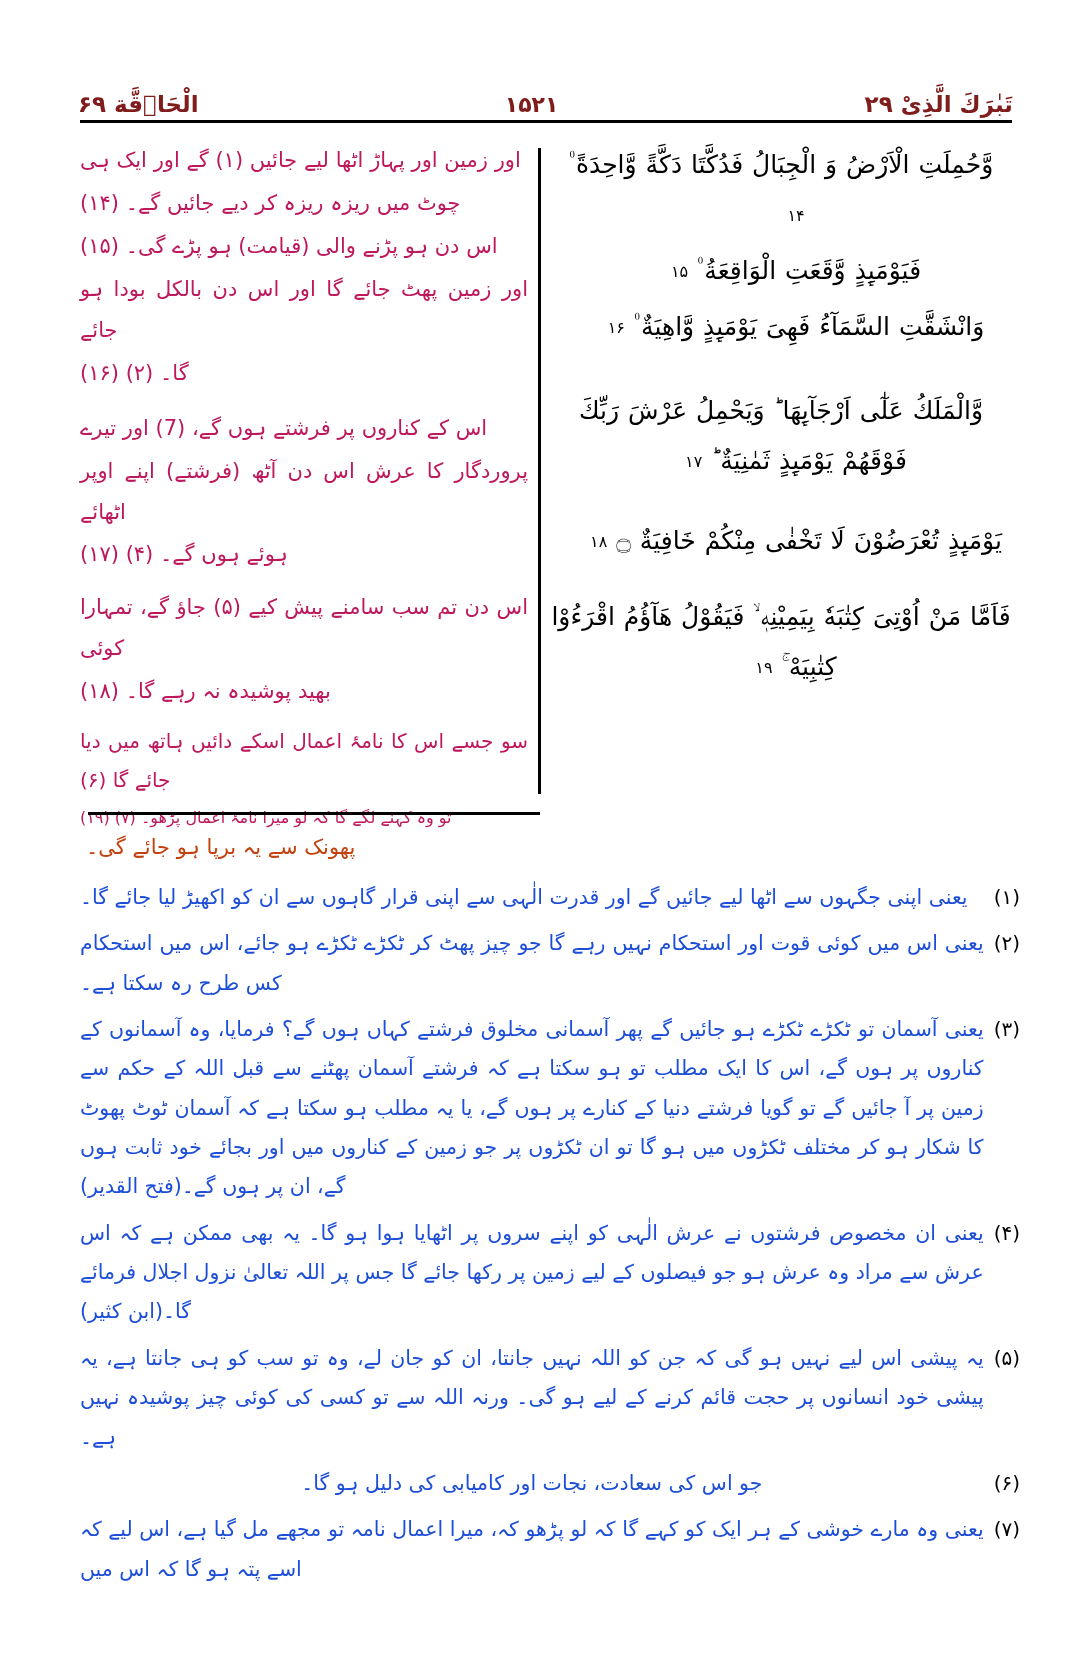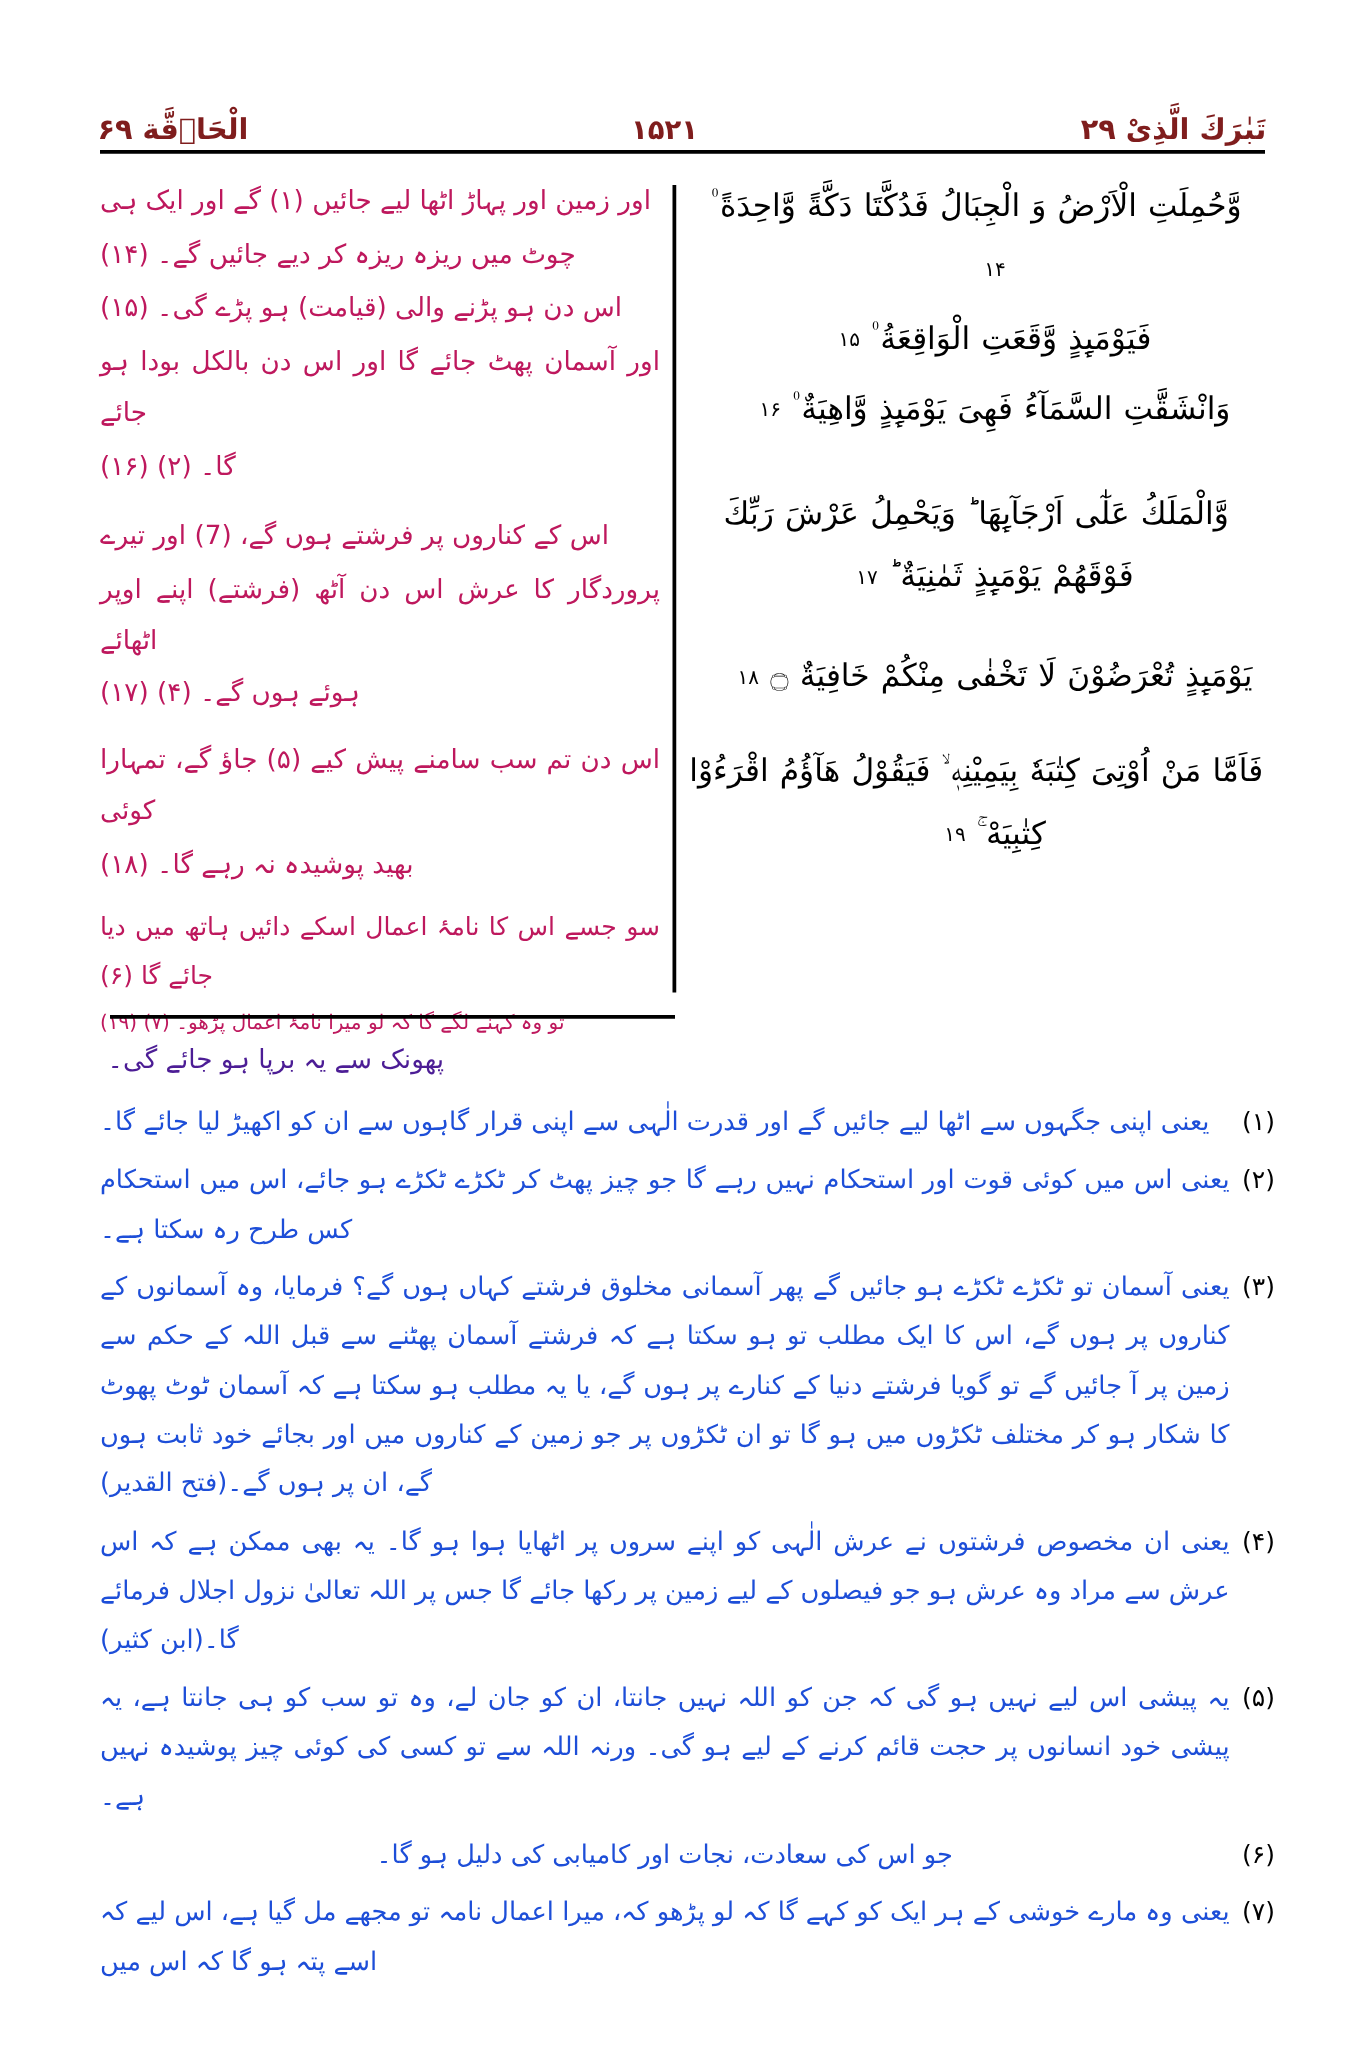--- a/index.html
+++ b/index.html
@@ -129,21 +129,21 @@
   .footnotes {
     position: absolute;
     top: 828px;
     left: 80px;
     width: 940px;
     direction: rtl;
   }
   .fn-continued {
     font-size: 21px;
     line-height: 1.9;
-    color: #4c1d95;
+    color: #c2410c;
     text-align: left;
     direction: rtl;
     margin: 0 0 10px 0;
     padding-left: 6px;
   }
   .fn-row {
     display: flex;
     flex-direction: row;
     align-items: flex-start;
     direction: rtl;
@@ -208,21 +208,21 @@
       <p class="ayah-block" style="margin-top:26px;">
         <span>فَاَمَّا مَنْ اُوْتِىَ كِتٰبَهٗ بِيَمِيْنِهٖ ۙ فَيَقُوْلُ هَآؤُمُ اقْرَءُوْا كِتٰبِيَهْ ۚ</span>
         <span class="ayah-num">۱۹</span>
       </p>
     </div>
 
     <div class="col-urdu">
       <p class="urdu-line">اور زمین اور پہاڑ اٹھا لیے جائیں (۱) گے اور ایک ہی</p>
       <p class="urdu-line">چوٹ میں ریزہ ریزہ کر دیے جائیں گے۔ (۱۴)</p>
       <p class="urdu-line">اس دن ہو پڑنے والی (قیامت) ہو پڑے گی۔ (۱۵)</p>
-      <p class="urdu-line">اور آسمان پھٹ جائے گا اور اس دن بالکل بودا ہو جائے</p>
+      <p class="urdu-line">اور زمین پھٹ جائے گا اور اس دن بالکل بودا ہو جائے</p>
       <p class="urdu-line">گا۔ (۲) (۱۶)</p>
       <p class="urdu-line" style="margin-top:14px;">اس کے کناروں پر فرشتے ہوں گے، (7) اور تیرے</p>
       <p class="urdu-line">پروردگار کا عرش اس دن آٹھ (فرشتے) اپنے اوپر اٹھائے</p>
       <p class="urdu-line">ہوئے ہوں گے۔ (۴) (۱۷)</p>
       <p class="urdu-line" style="margin-top:12px;">اس دن تم سب سامنے پیش کیے (۵) جاؤ گے، تمہارا کوئی</p>
       <p class="urdu-line">بھید پوشیدہ نہ رہے گا۔ (۱۸)</p>
       <p class="urdu-line" style="margin-top:10px;font-size:20px;">سو جسے اس کا نامۂ اعمال اسکے دائیں ہاتھ میں دیا جائے گا (۶)</p>
       <p class="urdu-line" style="font-size:16px;">تو وہ کہنے لگے گا کہ لو میرا نامۂ اعمال پڑھو۔ (۷) (۱۹)</p>
     </div>
 

